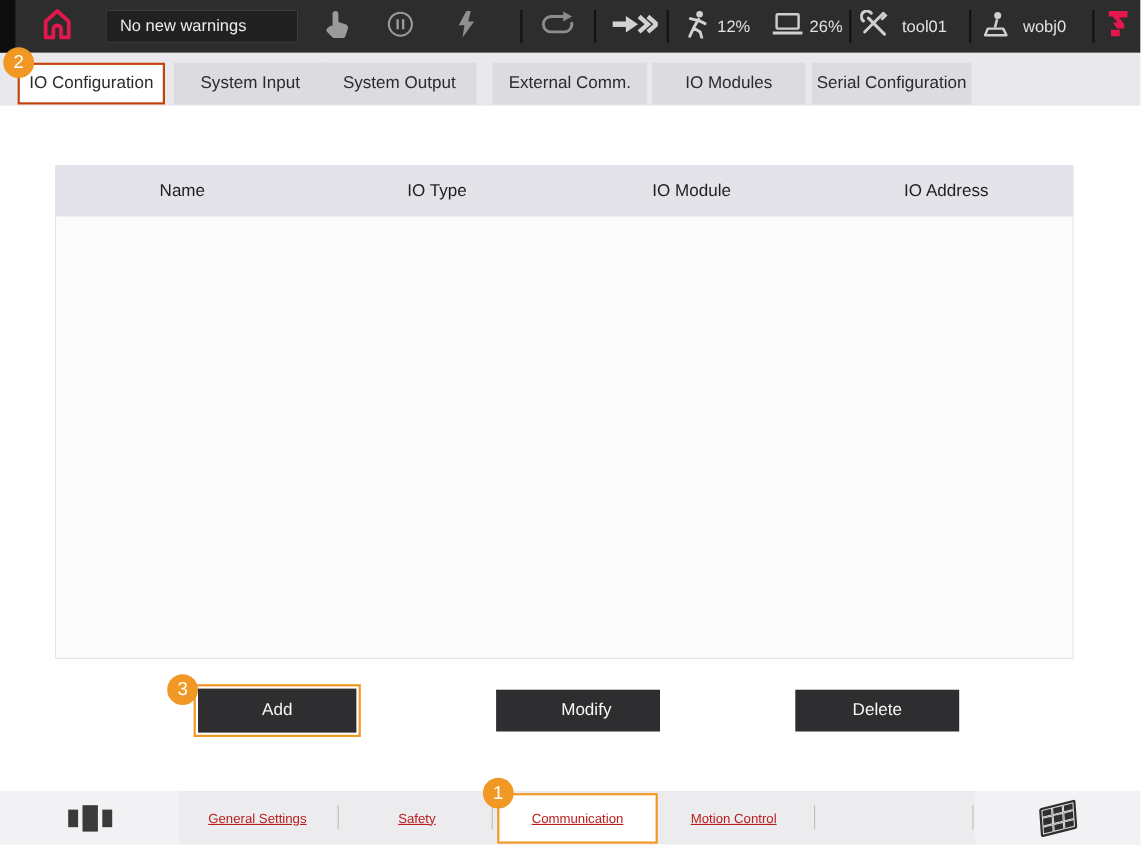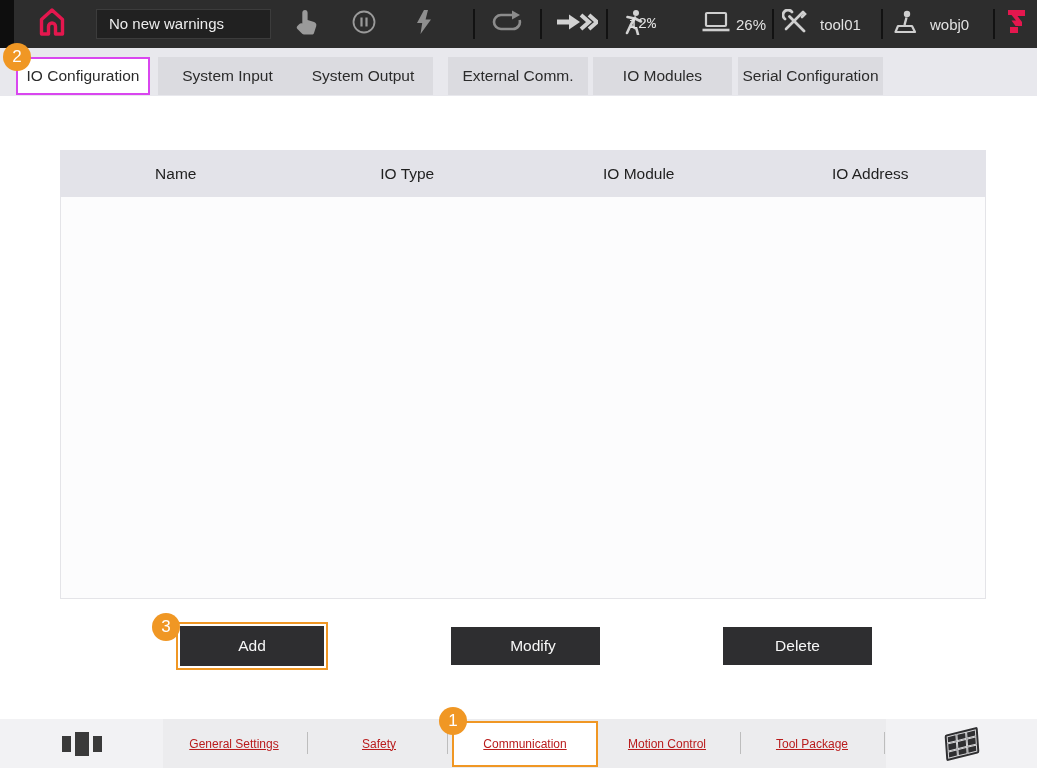--- a/index.html
+++ b/index.html
@@ -12,24 +12,24 @@
   .topbar .edge { position:absolute; left:0; top:0; width:14px; height:48px; background:#0e0e0e; }
   .home-btn { position:absolute; left:30px; top:4px; width:44px; height:40px; display:flex; align-items:center; justify-content:center; cursor:pointer; }
   .warnbox { position:absolute; left:96px; top:9px; width:175px; height:30px; background:#212121; border:1px solid #3c3c3c; color:#ededed; font-size:15px; line-height:28px; padding-left:12px; }
   .tb-ico { position:absolute; top:0; height:48px; display:flex; align-items:center; justify-content:center; cursor:pointer; }
   .tb-div { position:absolute; top:9px; width:2px; height:30px; background:#121212; }
   .tb-txt { position:absolute; top:0; height:48px; display:flex; align-items:center; color:#e2e2e2; font-size:15px; }
 
   
   .subtabs { position:absolute; left:0; top:48px; width:1037px; height:48px; background:#e8e8ed; }
   .subtab { position:absolute; top:9px; height:38px; background:#dbdbe0; color:#2b2b2b; font-size:15.5px; display:flex; align-items:center; justify-content:center; cursor:pointer; }
-  .subtab.active { background:#ffffff; border:2px solid #d946ef; }
-
-  
-  .io-table { position:absolute; left:60px; top:150px; width:926px; height:583px; }
+  .subtab.active { background:#ffffff; border:2px solid #c2410c; }
+
+  
+  .io-table { position:absolute; left:50px; top:150px; width:926px; height:583px; }
   .io-thead { position:absolute; left:0; top:0; width:926px; height:47px; background:#e3e3e9; display:flex; }
   .io-th { flex:1; display:flex; align-items:center; justify-content:center; color:#1f1f1f; font-size:15.5px; }
   .io-tbody { position:absolute; left:0; top:47px; width:926px; height:402px; background:#fcfcfd; border:1px solid #e4e4e8; border-top:none; }
 
   
   .act-btn { position:absolute; top:627px; width:149px; height:38px; background:#2e2e30; color:#f7f7f7; font-size:15.5px; border:none; display:flex; align-items:center; justify-content:center; cursor:pointer; }
   .add-wrap { position:absolute; left:176px; top:622px; width:152px; height:48px; border:2px solid #f09724; padding:2px; }
   .add-wrap .act-btn { position:static; width:100%; height:100%; }
 
   
@@ -117,21 +117,21 @@
     <div class="tb-div" style="left:606px;"></div>
 
     <div class="tb-ico" style="left:620px;width:26px;">
       <span>
         <svg width="22" height="26" viewBox="0 0 22 26">
             <circle cx="14" cy="4" r="3" fill="#d2d2d2"></circle>
             <path d="M13 8.5 L8.5 16.5 M13 9.5 L19 12.5 M12.5 9.5 L5.5 8 M8.5 16.5 L14.5 20 L16 25.5 M8.5 16.5 L5 24" fill="none" stroke="#d2d2d2" stroke-width="2.6" stroke-linecap="round"></path>
           </svg>
       </span>
     </div>
-    <div class="tb-txt" style="left:629px;font-family:Liberation Mono, monospace;">12%</div>
+    <div class="tb-txt" style="left:652px;">12%</div>
 
     <div class="tb-ico" style="left:700px;width:32px;">
       <span>
         <svg width="30" height="22" viewBox="0 0 30 22">
             <rect x="5" y="2" width="20" height="13" rx="1" fill="none" stroke="#cfcfcf" stroke-width="2.2"></rect>
             <path d="M1.5 19 h27" stroke="#cfcfcf" stroke-width="2.6"></path>
           </svg>
       </span>
     </div>
     <div class="tb-txt" style="left:736px;">26%</div>
@@ -213,21 +213,20 @@
 
     <div class="bb-tab" style="left:168px;width:132px;">General Settings</div>
     <div class="bb-div" style="left:307px;"></div>
     <div class="bb-tab" style="left:320px;width:118px;">Safety</div>
     <div class="bb-div" style="left:447px;"></div>
 
     <div class="bb-tab" style="left:602px;width:130px;">Motion Control</div>
 
     <div class="bb-tab active" style="left:452px;width:146px;">Communication</div>
     <div class="bb-div" style="left:740px;"></div>
-    <div class="bb-tab" style="left:748px;width:128px;">Tool Package</div>
     <div class="bb-div" style="left:884px;"></div>
 
     <div class="bb-cell" style="left:886px;width:151px;">
       <span class="keypad">
         <span></span>
           <span></span>
           <span></span>
           <span></span>
           <span></span>
           <span></span>

